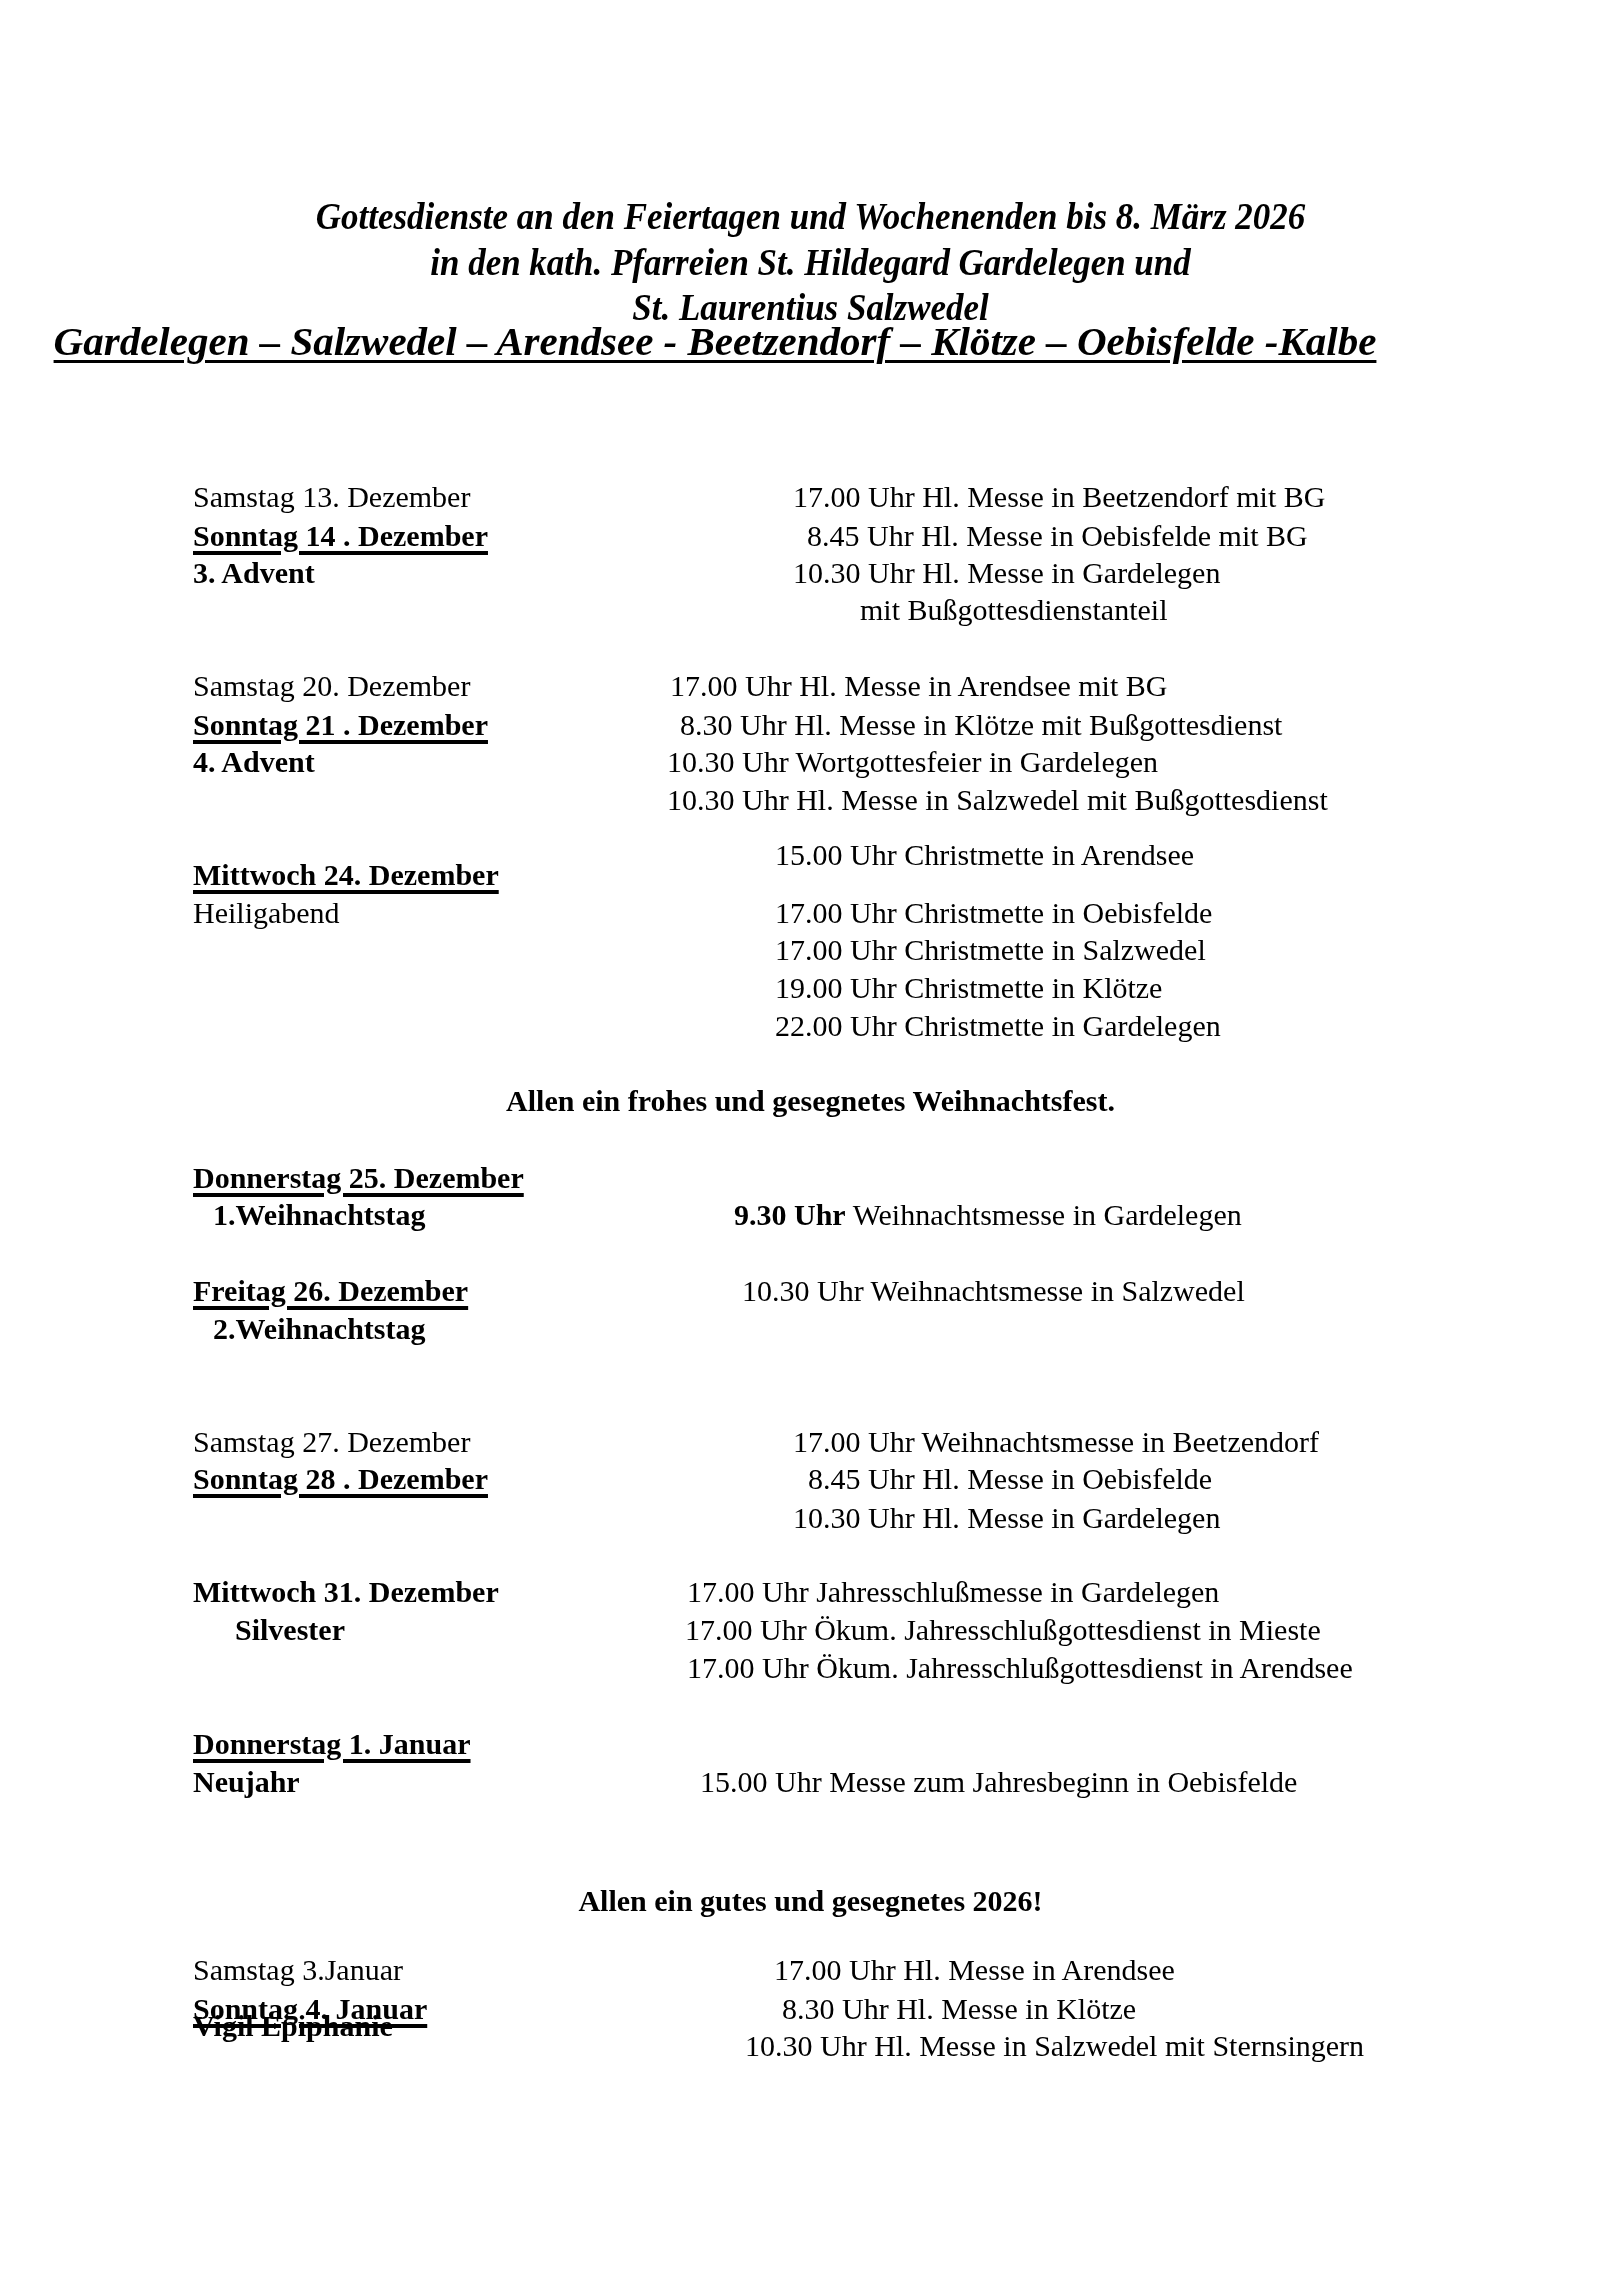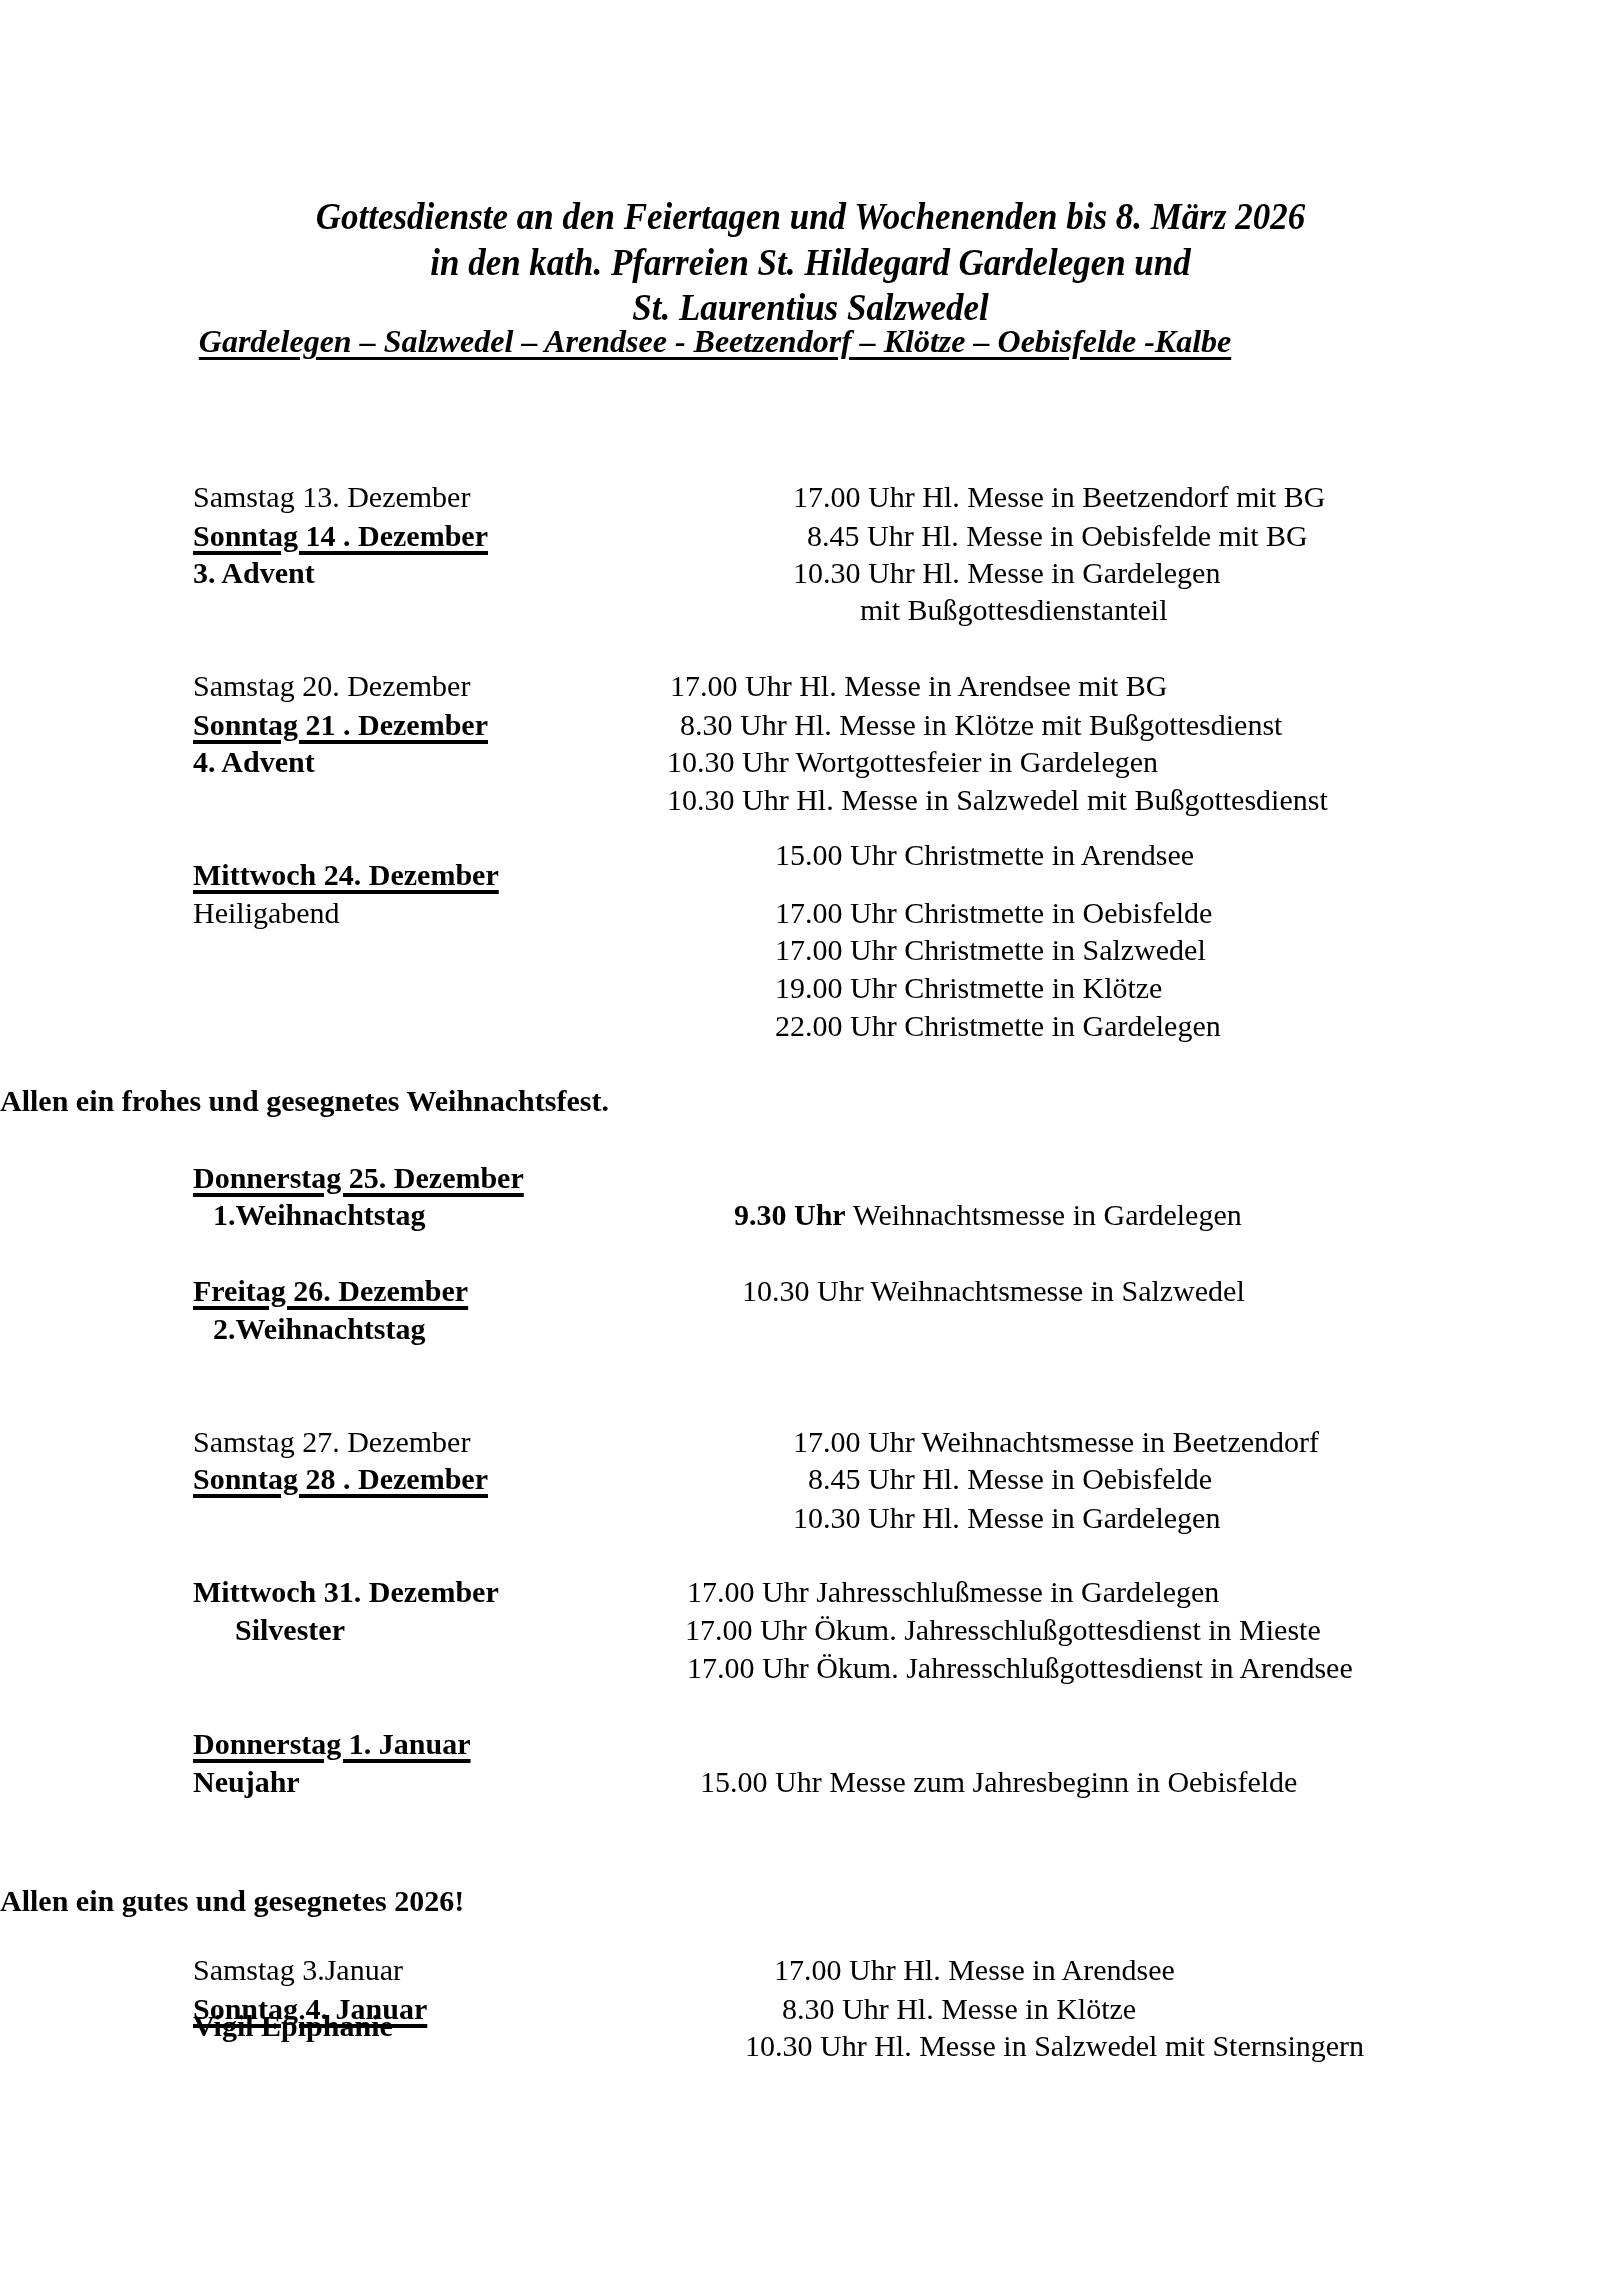--- a/index.html
+++ b/index.html
@@ -2,26 +2,26 @@
 <html><head>
 <meta charset="utf-8">
 <style>
   html, body { margin: 0; padding: 0; background: #ffffff; }
   body { width: 1621px; height: 2293px; position: relative; overflow: hidden;
          font-family: "Liberation Serif", "DejaVu Serif", serif; color: #000; }
   .title { position: absolute; left: 0; width: 1621px; text-align: center;
            font-weight: bold; font-style: italic; font-size: 38px; line-height: 45px;
            transform: scaleX(0.92); transform-origin: center; white-space: nowrap; }
   .subtitle { position: absolute; left: 0; width: 1430px; text-align: center;
-              font-weight: bold; font-style: italic; font-size: 32px; line-height: 39px; white-space: nowrap; }
+              font-weight: bold; font-style: italic; font-size: 41px; line-height: 39px; white-space: nowrap; }
   .subtitle span { text-decoration: underline; text-decoration-thickness: 2.9px; text-underline-offset: 4.9px; }
   .line { position: absolute; font-size: 30px; line-height: 37px; white-space: nowrap; }
   .b { font-weight: bold; }
   .u { text-decoration: underline; text-decoration-thickness: 3.9px; text-underline-offset: 4.9px; }
-  .center { left: 0; width: 1621px; text-align: left; }
+  .center { left: 0; width: 1621px; text-align: center; }
 </style>
 </head>
 <body>
 
 <div class="title" style="top:194px;">Gottesdienste an den Feiertagen und Wochenenden bis 8. März 2026</div>
 <div class="title" style="top:240px;">in den kath. Pfarreien St. Hildegard Gardelegen und</div>
 <div class="title" style="top:285px;">St. Laurentius Salzwedel</div>
 <div class="subtitle" style="top:322px;"><span>Gardelegen – Salzwedel – Arendsee - Beetzendorf – Klötze – Oebisfelde -Kalbe</span></div>
 
 <div class="line" style="left:193px; top:478px;">Samstag 13. Dezember</div>

